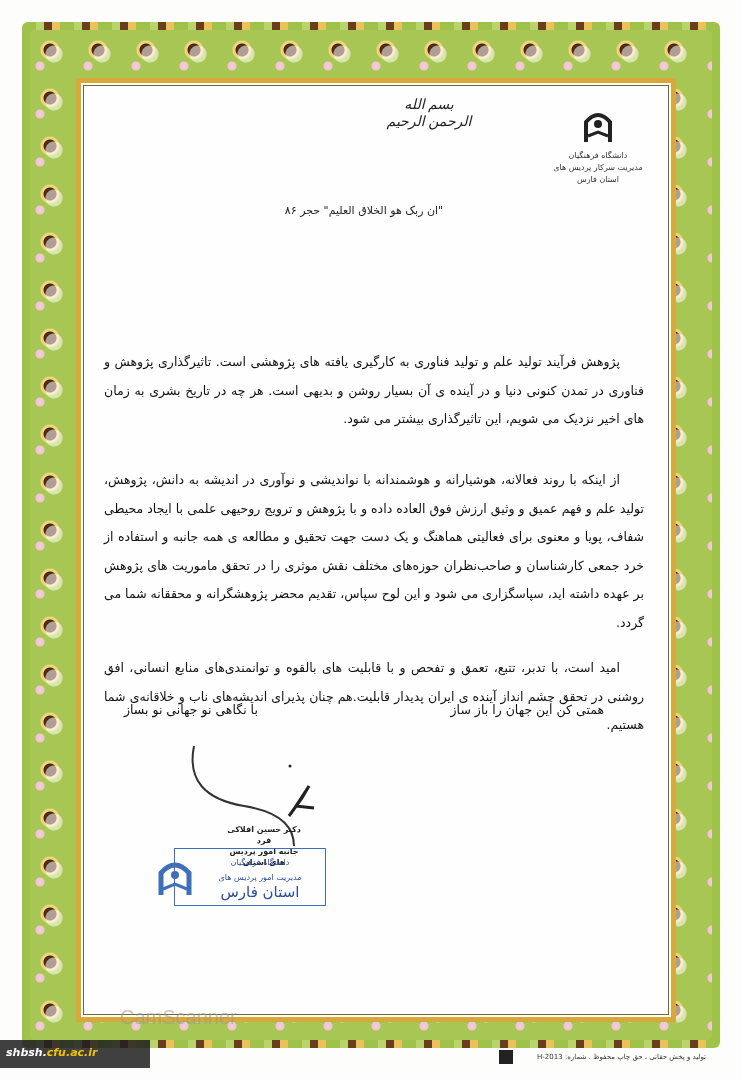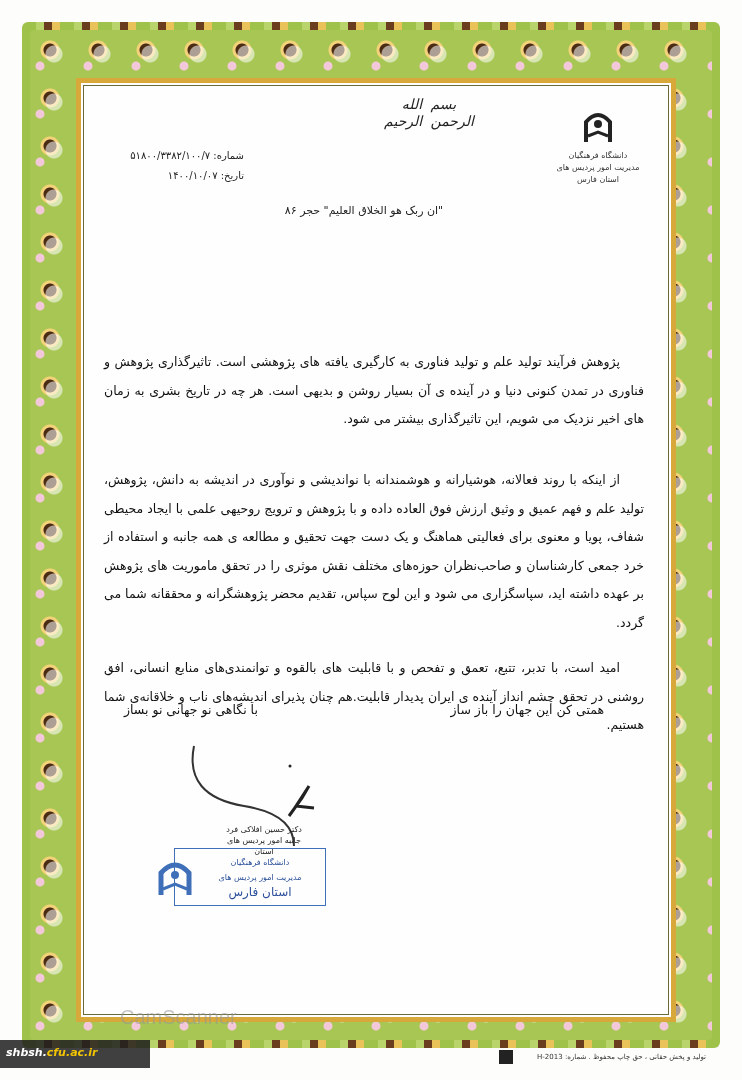--- a/index.html
+++ b/index.html
@@ -27,38 +27,38 @@
     background: radial-gradient(ellipse at 24px 24px, rgba(255,255,255,.55) 0 8px, transparent 9px) 0 0/48px 48px;
   }
   .gold-border {
     position:absolute; left:76px; top:78px; width:590px; height:934px;
     border:5px solid #d8a93a; box-shadow: inset 0 0 0 2px #fff, inset 0 0 0 3px #6b6b3a;
     background:#fefefe;
   }
   .page {
     position:absolute; left:84px; top:86px; width:584px; height:928px; background:#fefefe;
   }
-  .bismillah { position:absolute; left:300px; top:10px; width:90px; height:40px; font-family:Liberation Mono, monospace; font-size:14px; color:#222; text-align:center; font-style:italic; }
+  .bismillah { position:absolute; left:300px; top:10px; width:90px; height:40px; font-family:Liberation Serif, serif; font-size:14px; color:#222; text-align:center; font-style:italic; }
   .logo { position:absolute; right:20px; top:20px; width:100px; text-align:center; }
   .logo svg { width:40px; height:40px; }
   .logo-sub1, .logo-sub2 { font-size:8px; color:#333; line-height:12px; }
   .ref { position:absolute; left:20px; top:60px; font-size:10px; color:#222; line-height:20px; direction:rtl; text-align:right; width:140px; }
   .verse { position:absolute; left:150px; top:118px; width:260px; text-align:center; font-size:11px; color:#222; direction:rtl; }
   .recipient { position:absolute; right:20px; top:166px; font-size:15px; font-weight:bold; color:#111; direction:rtl; }
   .body { position:absolute; left:20px; width:540px; right:20px; font-size:12.5px; color:#111; line-height:28.6px; direction:rtl; text-align:justify;margin-top:36px; }
   .p1 { top:226px; text-indent:24px; }
   .p2 { top:344px; text-indent:24px; }
   .p3 { top:532px; text-indent:24px; }
   .poem { position:absolute; top:616px; left:40px; width:480px; display:flex; justify-content:space-between; direction:rtl; font-size:12.5px; color:#111; }
   .signature { position:absolute; left:100px; top:650px; width:180px; height:110px; }
-  .signer { position:absolute; left:140px; top:738px; font-size:8px; font-weight:normal; color:#222; direction:rtl; text-align:center; width:80px; line-height:11px;}
+  .signer { position:absolute; left:140px; top:738px; font-size:8px; font-weight:bold; color:#222; direction:rtl; text-align:center; width:80px; line-height:11px;}
   .stamp { position:absolute; left:90px; top:762px; width:150px; height:56px; border:1.5px solid #3e6fb8; display:flex; align-items:center; }
   .stamp-logo { width:40px; height:44px; margin-left:-20px; }
   .stamp-text { flex:1; direction:rtl; text-align:center; color:#2a4f9a; font-size:8px; line-height:15px; }
-  .stamp-text .big { font-size:12px; }
+  .stamp-text .big { font-size:15px; }
   .footer-print { position:absolute; right:36px; top:1050px; font-size:7px; color:#333; direction:rtl; display:flex; gap:24px; align-items:center; }
   .printer-icon { width:14px; height:14px; background:#222; display:inline-block; }
   .watermark-bg { position:absolute; left:0; top:1040px; width:150px; height:28px; background:rgba(30,30,30,.85); }
   .watermark { position:absolute; left:6px; top:1046px; font-size:11px; font-weight:bold; font-style:italic; color:#f2c400; }
   .watermark .white { color:#fff; }
   .camscan { position:absolute; left:120px; top:1006px; font-size:20px; color:rgba(150,150,150,.55); font-family:"Liberation Sans", sans-serif; }
   .small-url { position:absolute; left:62px; top:1062px; font-size:7px; color:#444;margin-top:36px; }
 </style>
 </head>
 <body>
@@ -70,27 +70,23 @@
 <div class="page">
   <div class="bismillah">بسم الله الرحمن الرحیم</div>
 
   <div class="logo">
     <svg viewBox="0 0 40 40">
       <path d="M8 36 V16 Q20 2 32 16 V36" fill="none" stroke="#222" stroke-width="4"></path>
       <circle cx="20" cy="18" r="4" fill="#222"></circle>
       <path d="M10 30 L20 26 L30 30" fill="none" stroke="#222" stroke-width="3"></path>
     </svg>
     <div class="logo-sub1">دانشگاه فرهنگیان</div>
-    <div class="logo-sub2">مدیریت امور پردیس های استان فارس</div>
+    <div class="logo-sub2">مدیریت سرکار پردیس های استان فارس</div>
   </div>
 
-  <div class="ref">
-    <div><span>شماره:</span> <span>۵۱۸۰۰/۳۳۸۲/۱۰۰/۷</span></div>
-    <div><span>تاریخ:</span> <span>۱۴۰۰/۱۰/۰۷</span></div>
-  </div>
 
   <div class="verse">"ان ربک هو الخلاق العلیم"  حجر ۸۶</div>
 
 
   <p class="body p1">پژوهش فرآیند تولید علم و تولید فناوری به کارگیری یافته های پژوهشی است. تاثیرگذاری پژوهش و فناوری در تمدن کنونی دنیا و در آینده ی آن بسیار روشن و بدیهی است. هر چه در تاریخ بشری به زمان های اخیر نزدیک می شویم، این تاثیرگذاری بیشتر می شود.</p>
   <p class="body p2">از اینکه با روند فعالانه، هوشیارانه و هوشمندانه با نواندیشی و نوآوری در اندیشه به دانش، پژوهش، تولید علم و فهم عمیق و وثیق ارزش فوق العاده داده و با پژوهش و ترویج روحیهی علمی با ایجاد محیطی شفاف، پویا و معنوی برای فعالیتی هماهنگ و یک دست جهت تحقیق و مطالعه ی همه جانبه و استفاده از خرد جمعی کارشناسان و صاحب‌نظران حوزه‌های مختلف نقش موثری را در تحقق ماموریت های پژوهش بر عهده داشته اید، سپاسگزاری می شود و این لوح سپاس، تقدیم محضر پژوهشگرانه و محققانه شما می گردد.</p>
   <p class="body p3">امید است، با تدبر، تتبع، تعمق و تفحص و با قابلیت های بالقوه و توانمندی‌های منابع انسانی، افق روشنی در تحقق چشم انداز آینده ی ایران پدیدار قابلیت.هم چنان پذیرای اندیشه‌های ناب و خلاقانه‌ی شما هستیم.</p>
 
   <div class="poem">
     <span>همتی کن این جهان را باز ساز</span>

